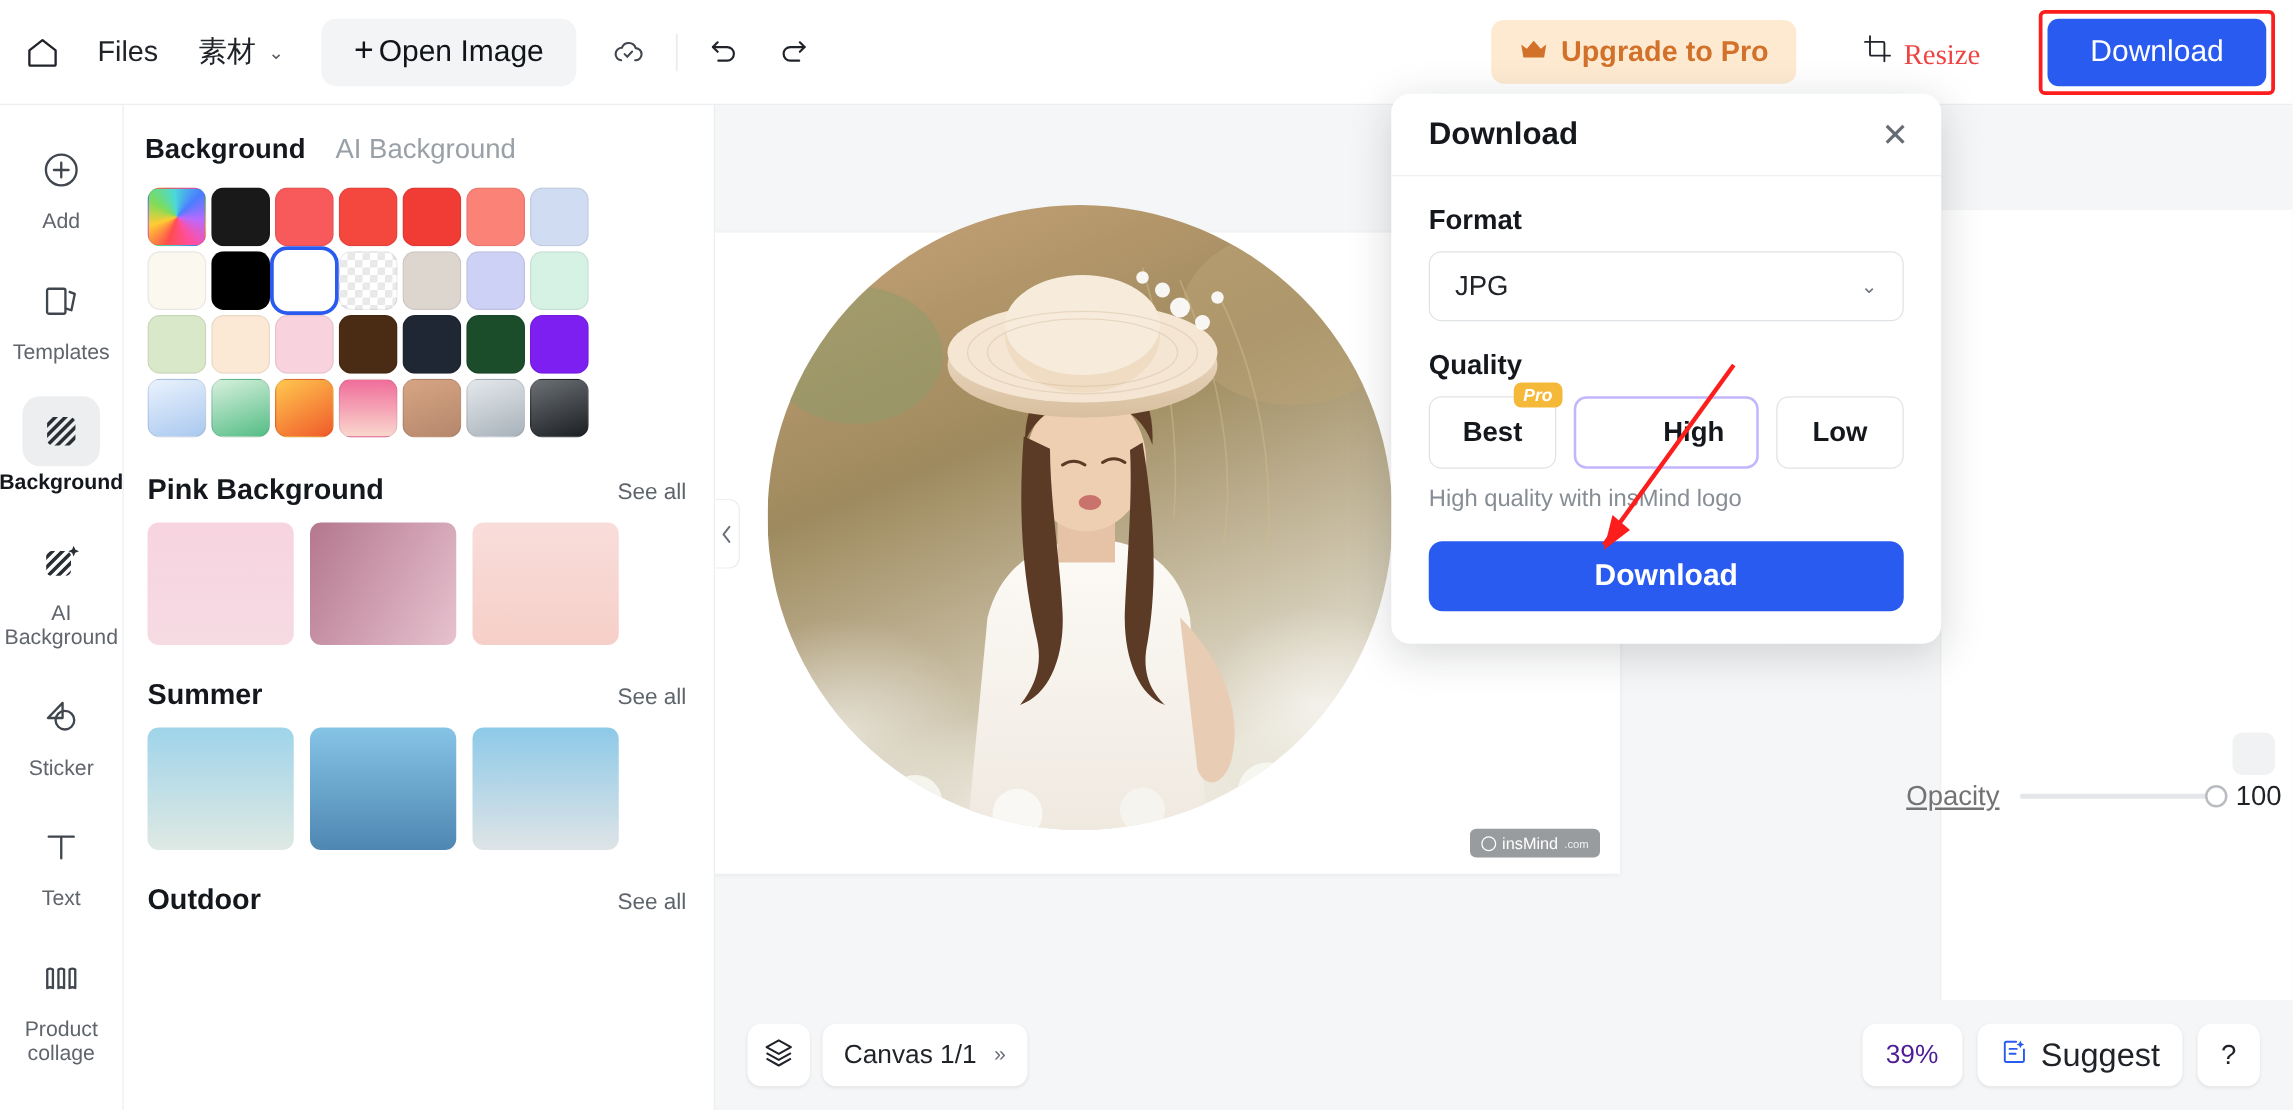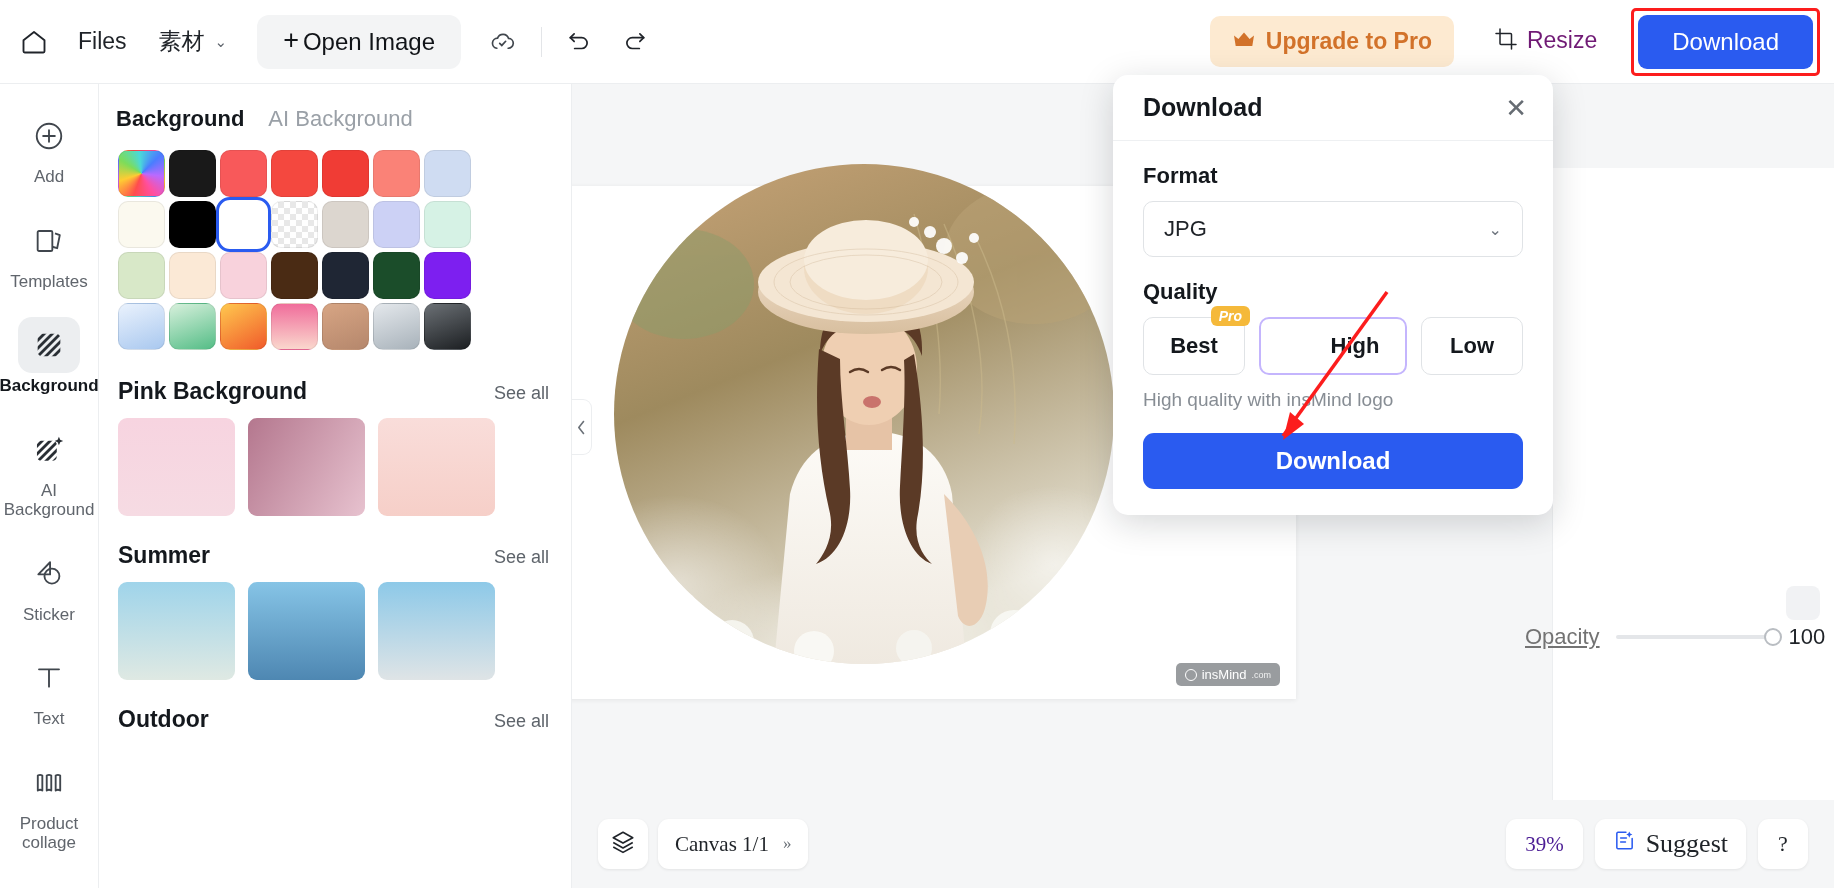--- a/index.html
+++ b/index.html
@@ -26,28 +26,28 @@
   .tb-caret { font-size:15px; color:#5b6169; margin-left:2px;}
   .open-image {
     background:#f3f4f5; border-radius:12px; font-size:24px; color:#111418;
     padding:13px 26px; display:flex; align-items:center; gap:4px; cursor:pointer; margin-left:14px;
     font-weight:400;
   }
   .open-image .plus { font-size:27px; font-weight:400; line-height:1; position:relative; top:-1px;}
   .cloud-btn{ width:50px;height:50px;margin-left:16px;display:flex;align-items:center;justify-content:center;border-radius:10px;cursor:pointer;}
   .tb-divider{ width:1px;height:30px;background:#e3e5e8;margin:0 14px;}
   .icon-btn{ width:46px;height:46px;display:flex;align-items:center;justify-content:center;border-radius:10px;cursor:pointer;}
-  .topbar-right{ margin-left:auto; display:flex; align-items:center; gap:0px; padding-right:14px;}
+  .topbar-right{ margin-left:auto; display:flex; align-items:center; gap:13px; padding-right:14px;}
   .upgrade {
     background:#fdead1; color:#d2722a; font-size:23px; font-weight:700;
     border-radius:10px; padding:12px 22px; display:flex;align-items:center;gap:10px; cursor:pointer;
   }
   .resize-btn{
-    display:flex;align-items:flex-start;gap:9px;font-size:23px;color:#701a75;
-    padding:12px 18px;border-radius:10px;cursor:pointer;margin-left:22px;margin-right:16px;
+    display:flex;align-items:flex-end;gap:9px;font-size:23px;color:#ef4444;
+    padding:12px 18px;border-radius:10px;cursor:pointer;margin-left:22px;margin-right:16px;font-family:Liberation Serif, serif;
   }
   .download-wrap{ position:relative; padding:7px; }
   .download-highlight{
     position:absolute; inset:0; border:3px solid #fc1d1d; border-radius:5px; pointer-events:none;
   }
   .download-btn{
     background:#2a5bf0; color:#fff; font-size:24px; font-weight:400;
     border-radius:9px; padding:13px 34px; cursor:pointer; border:none;
     font-family:inherit;
   }
@@ -135,21 +135,21 @@
   .wm .dot{ width:12px;height:12px;border-radius:50%;border:1.5px solid #fff;display:inline-block;}
   .wm .sfx{ font-size:9px; opacity:.85;text-align:center; }
 
   
   .bottombar{
     position:absolute; left:0; right:0; bottom:0; height:88px; display:flex; align-items:center;
     padding:0 26px;
   }
   .pill{
     background:#fff; border-radius:11px; height:50px; display:flex;align-items:center;
-    box-shadow:0 1px 3px rgba(0,0,0,0.08); cursor:pointer;font-family:Liberation Serif, serif;
+    box-shadow:0 1px 3px rgba(0,0,0,0.08); cursor:pointer;
   }
   .pill.sq{ width:50px; justify-content:center; }
   .canvas-pill{ padding:0 17px; gap:14px; font-size:21px; color:#1f2328; margin-left:10px;}
   .canvas-pill .chev{ font-size:17px; color:#6b7178;}
   .bb-right{ margin-left:auto; display:flex; align-items:center; gap:12px; }
   .zoom-pill{ padding:0 19px; font-size:21px; color:#4c1d95;}
   .suggest-pill{ padding:0 18px; gap:10px; font-size:26px; color:#1f2328;}
   .help-pill{ width:50px; justify-content:center; font-size:22px; color:#1f2328;}
 
   

